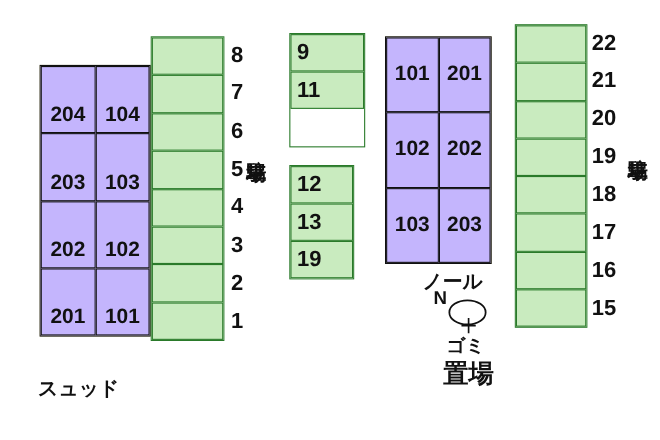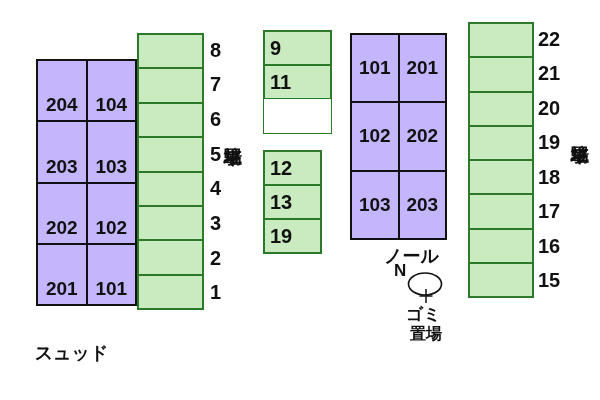--- a/index.html
+++ b/index.html
@@ -49,21 +49,21 @@
     font-size:18px;font-weight:bold;letter-spacing:1px;line-height:1;
   }
   .vlabel-left{left:224px;top:132px;}
   .vlabel-right{left:571px;top:130px;}
   
   .caption{position:absolute;font-weight:bold;white-space:nowrap;}
   .cap-sud{left:21px;top:341px;width:101px;text-align:center;font-size:18px;}
   .cap-nord{left:384px;top:244px;font-size:18px;}
   .cap-n{left:394px;top:261px;font-size:17px;}
   .cap-gomi{left:406px;top:303px;width:40px;text-align:left;font-size:17px;}
-  .cap-okiba{left:403px;top:324px;width:46px;text-align:center;font-size:16px;}
+  .cap-okiba{left:403px;top:324px;width:46px;text-align:center;font-size:23px;}
   .garbage-symbol{position:absolute;left:405px;top:269px;}
 </style>
 </head>
 <body>
 
 <div id="canvas">
 
   <div class="bldg bldg-sud">
     <div class="room bottom">204</div>
     <div class="room bottom">104</div>

